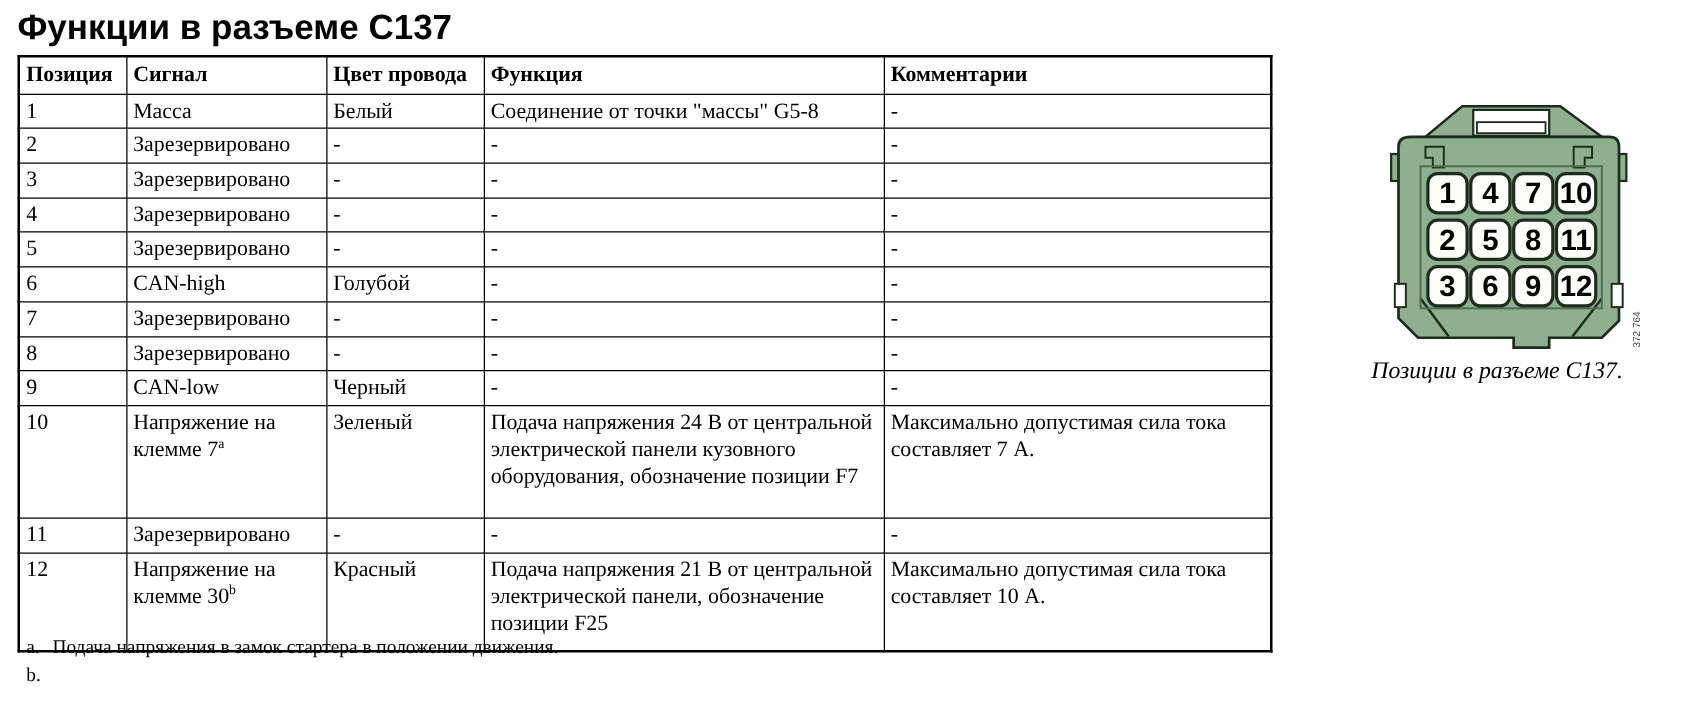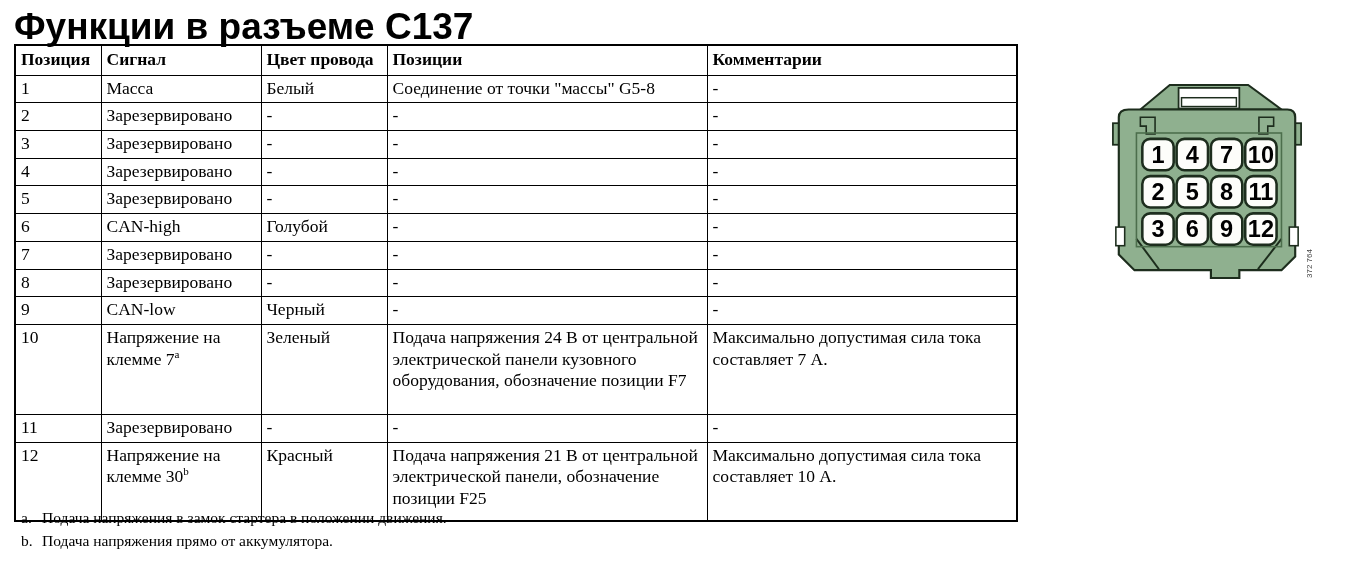--- a/index.html
+++ b/index.html
@@ -4,21 +4,21 @@
 <style>
   html,body{margin:0;padding:0;}
   body{
     width:1361px;height:568px;position:relative;overflow:hidden;
     background:#ffffff;color:#000;
     font-family:"Liberation Serif","DejaVu Serif",serif;
   }
   .page-title{
     position:absolute;top:6px;left:14px;margin:0;
     font-family:"Liberation Sans","DejaVu Sans",sans-serif;
-    font-weight:bold;font-size:37px;letter-spacing:0;
+    font-weight:bold;font-size:28px;letter-spacing:0;
   }
   
   table.pin-table{
     position:absolute;top:44px;left:14px;width:1002px;
     border-collapse:collapse;table-layout:fixed;
     border:2px solid #000;
   }
   .pin-table th,.pin-table td{
     border:1.5px solid #000;
     vertical-align:top;text-align:left;
@@ -65,21 +65,21 @@
       <col style="width:160px">
       <col style="width:126px">
       <col style="width:320px">
       <col style="width:310px">
   </colgroup>
   <thead>
     <tr>
       <th>Позиция</th>
       <th>Сигнал</th>
       <th>Цвет провода</th>
-      <th>Позиции</th>
+      <th>Функция</th>
       <th>Комментарии</th>
     </tr>
   </thead>
   <tbody>
     <tr>
       <td>1</td>
       <td><span>Масса</span></td>
       <td>Белый</td>
       <td>Соединение от точки "массы" G5-8</td>
       <td>-</td>
@@ -208,24 +208,24 @@
       <text class="pin-num" x="85" y="112" text-anchor="middle" dominant-baseline="central">5</text>
       <text class="pin-num" x="120" y="112" text-anchor="middle" dominant-baseline="central">8</text>
       <text class="pin-num" x="155" y="112" text-anchor="middle" dominant-baseline="central">11</text>
       <text class="pin-num" x="50" y="150" text-anchor="middle" dominant-baseline="central">3</text>
       <text class="pin-num" x="85" y="150" text-anchor="middle" dominant-baseline="central">6</text>
       <text class="pin-num" x="120" y="150" text-anchor="middle" dominant-baseline="central">9</text>
       <text class="pin-num" x="155" y="150" text-anchor="middle" dominant-baseline="central">12</text>
     </g>
   </svg>
   <div class="fig-number">372 764</div>
+  <div class="caption">Позиции в разъеме C137.</div>
 </div>
 
 <div class="footnotes">
   <div class="footnote">
     <span class="marker">a.</span>
     <span>Подача напряжения в замок стартера в положении движения.</span>
   </div>
   <div class="footnote">
     <span class="marker">b.</span>
-    <span>Подача напряжения прямо от аккумулятора.</span>
   </div>
 </div>
 
 </body></html>

